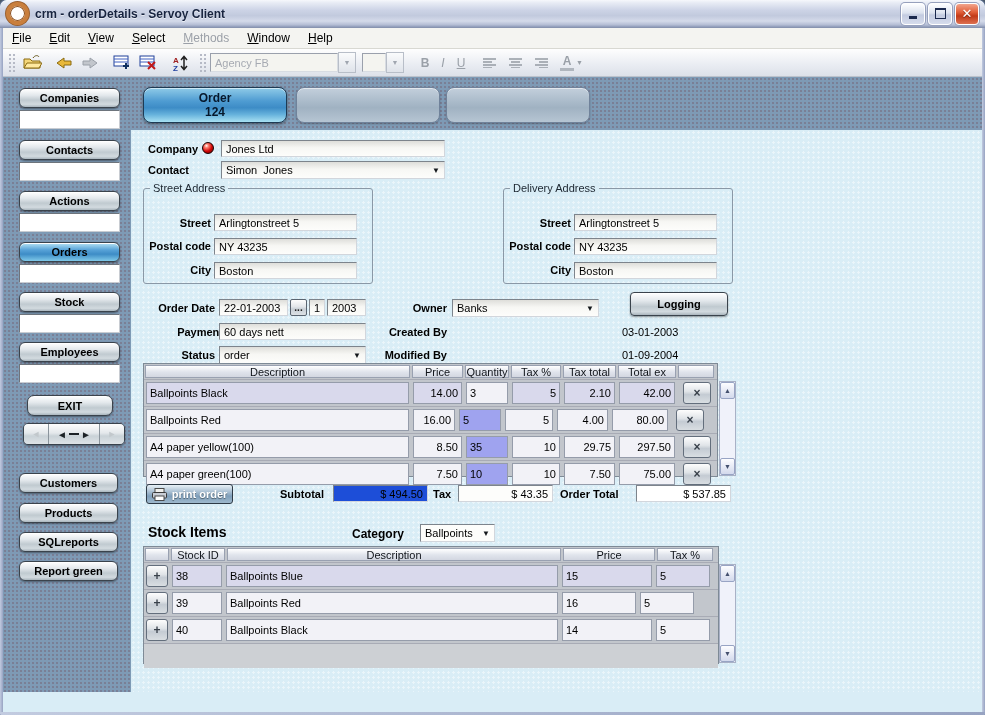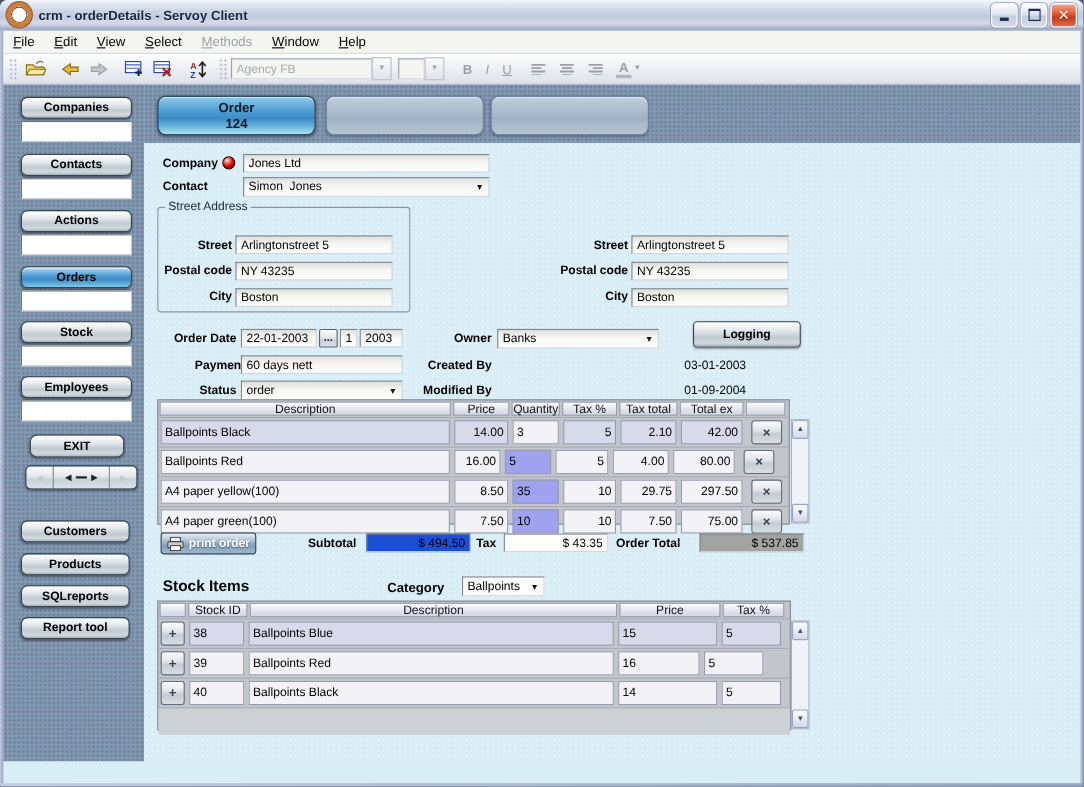--- a/index.html
+++ b/index.html
@@ -261,41 +261,44 @@
       <span>◄</span>
         <span style="width:10px;height:2px;background:#1c2226"></span>
         <span>►</span>
     </div>
     <div class="navseg" style="width:24px;border-left:1px solid #8a949c;color:#c2c8cc;font-size:9px">►</div>
   </div>
 
   <div class="abs sbtn3d" style="left:19px;top:473px;width:99px;height:20px">Customers</div>
   <div class="abs sbtn3d" style="left:19px;top:503px;width:99px;height:20px">Products</div>
   <div class="abs sbtn3d" style="left:19px;top:532px;width:99px;height:20px">SQLreports</div>
-  <div class="abs sbtn3d" style="left:19px;top:561px;width:99px;height:20px">Report tool</div>
+  <div class="abs sbtn3d" style="left:19px;top:561px;width:99px;height:20px">Report green</div>
 
   <div class="abs lbl" style="left:148px;top:143px">Company</div>
   <div class="abs rdot" style="left:202px;top:142px"></div>
   <div class="abs fld" style="left:221px;top:140px;width:224px;height:17px">Jones Ltd</div>
   <div class="abs lbl" style="left:148px;top:164px">Contact</div>
   <div class="abs fld" style="left:221px;top:161px;width:224px;height:18px">
     <span style="white-space:pre">Simon  Jones</span>
     <span class="caret">▼</span>
   </div>
 
   <div class="abs grp" style="left:143px;top:188px;width:230px;height:96px">
     <div class="leg">Street Address</div>
   </div>
   <div class="abs lbl" style="left:148px;top:217px;width:63px;text-align:right">Street</div>
   <div class="abs fld" style="left:214px;top:214px;width:143px;height:17px">Arlingtonstreet 5</div>
   <div class="abs lbl" style="left:148px;top:240px;width:63px;text-align:right">Postal code</div>
   <div class="abs fld" style="left:214px;top:238px;width:143px;height:17px">NY 43235</div>
   <div class="abs lbl" style="left:148px;top:264px;width:63px;text-align:right">City</div>
   <div class="abs fld" style="left:214px;top:262px;width:143px;height:17px">Boston</div>
 
+  <div class="abs grp" style="left:503px;top:188px;width:230px;height:96px">
+    <div class="leg">Delivery Address</div>
+  </div>
   <div class="abs lbl" style="left:508px;top:217px;width:63px;text-align:right">Street</div>
   <div class="abs fld" style="left:574px;top:214px;width:143px;height:17px">Arlingtonstreet 5</div>
   <div class="abs lbl" style="left:508px;top:240px;width:63px;text-align:right">Postal code</div>
   <div class="abs fld" style="left:574px;top:238px;width:143px;height:17px">NY 43235</div>
   <div class="abs lbl" style="left:508px;top:264px;width:63px;text-align:right">City</div>
   <div class="abs fld" style="left:574px;top:262px;width:143px;height:17px">Boston</div>
 
   <div class="abs lbl" style="left:140px;top:302px;width:75px;text-align:right">Order Date</div>
   <div class="abs fld" style="left:219px;top:299px;width:69px;height:17px">22-01-2003</div>
   <div class="abs smbtn" style="left:290px;top:299px;width:17px;height:17px">...</div>
@@ -387,21 +390,21 @@
         <rect x="0.5" y="4.5" width="14" height="5.5" rx="1" fill="#c9ced6" stroke="#3a3a3a"></rect>
         <rect x="3" y="8" width="9" height="4.5" fill="#fff" stroke="#4a4a4a"></rect>
       </svg>
     <span>print order</span>
   </div>
   <div class="abs lbl" style="left:250px;top:488px;width:74px;text-align:right">Subtotal</div>
   <div class="abs fld fldr" style="left:333px;top:485px;width:95px;height:17px;background:#1d4ed8">$ 494.50</div>
   <div class="abs lbl" style="left:433px;top:488px">Tax</div>
   <div class="abs fld fldr" style="left:458px;top:485px;width:95px;height:17px;background:#fdfdfb">$ 43.35</div>
   <div class="abs lbl" style="left:560px;top:488px">Order Total</div>
-  <div class="abs fld fldr" style="left:636px;top:485px;width:95px;height:17px;background:#a3a3a3">$ 537.85</div>
+  <div class="abs fld fldr" style="left:636px;top:485px;width:95px;height:17px;background:#ffffff">$ 537.85</div>
 
   <div class="abs lbl" style="left:148px;top:524px;font-size:14px">Stock Items</div>
   <div class="abs lbl" style="left:352px;top:527px;font-size:12px">Category</div>
   <div class="abs fld" style="left:420px;top:524px;width:75px;height:18px;background:#fdfdfb">
     <span>Ballpoints</span>
     <span class="caret">▼</span>
   </div>
 
   <div class="abs tbl" style="left:143px;top:546px;width:576px;height:118px">
     <div class="trow">

